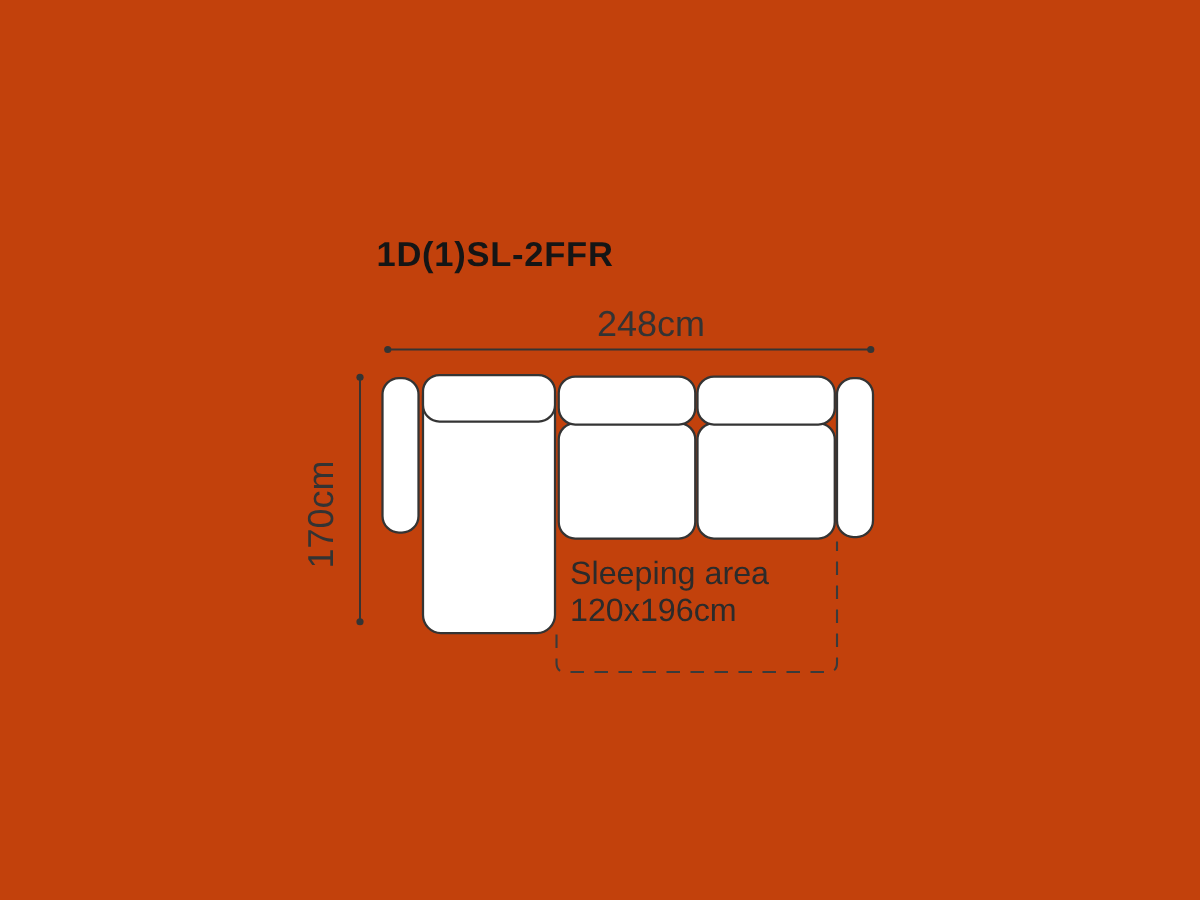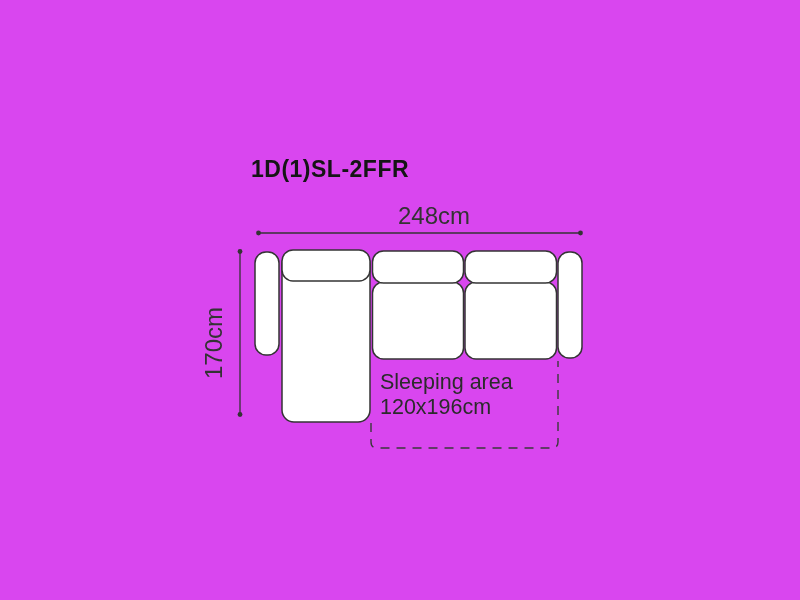--- a/index.html
+++ b/index.html
@@ -8,21 +8,21 @@
     background: #ffffff;
     width: 800px;
     height: 600px;
     overflow: hidden;
     font-family: "Liberation Sans", sans-serif;
   }
   .stage {
     position: relative;
     width: 800px;
     height: 600px;
-    background: #d946ef;
+    background: #c2410c;
   }
   svg { display: block; }
   .sofa-part {
     fill: #ffffff;
     stroke: #343434;
     stroke-width: 1.5;
   }
   .dim-line {
     stroke: #343434;
     stroke-width: 1.3;

